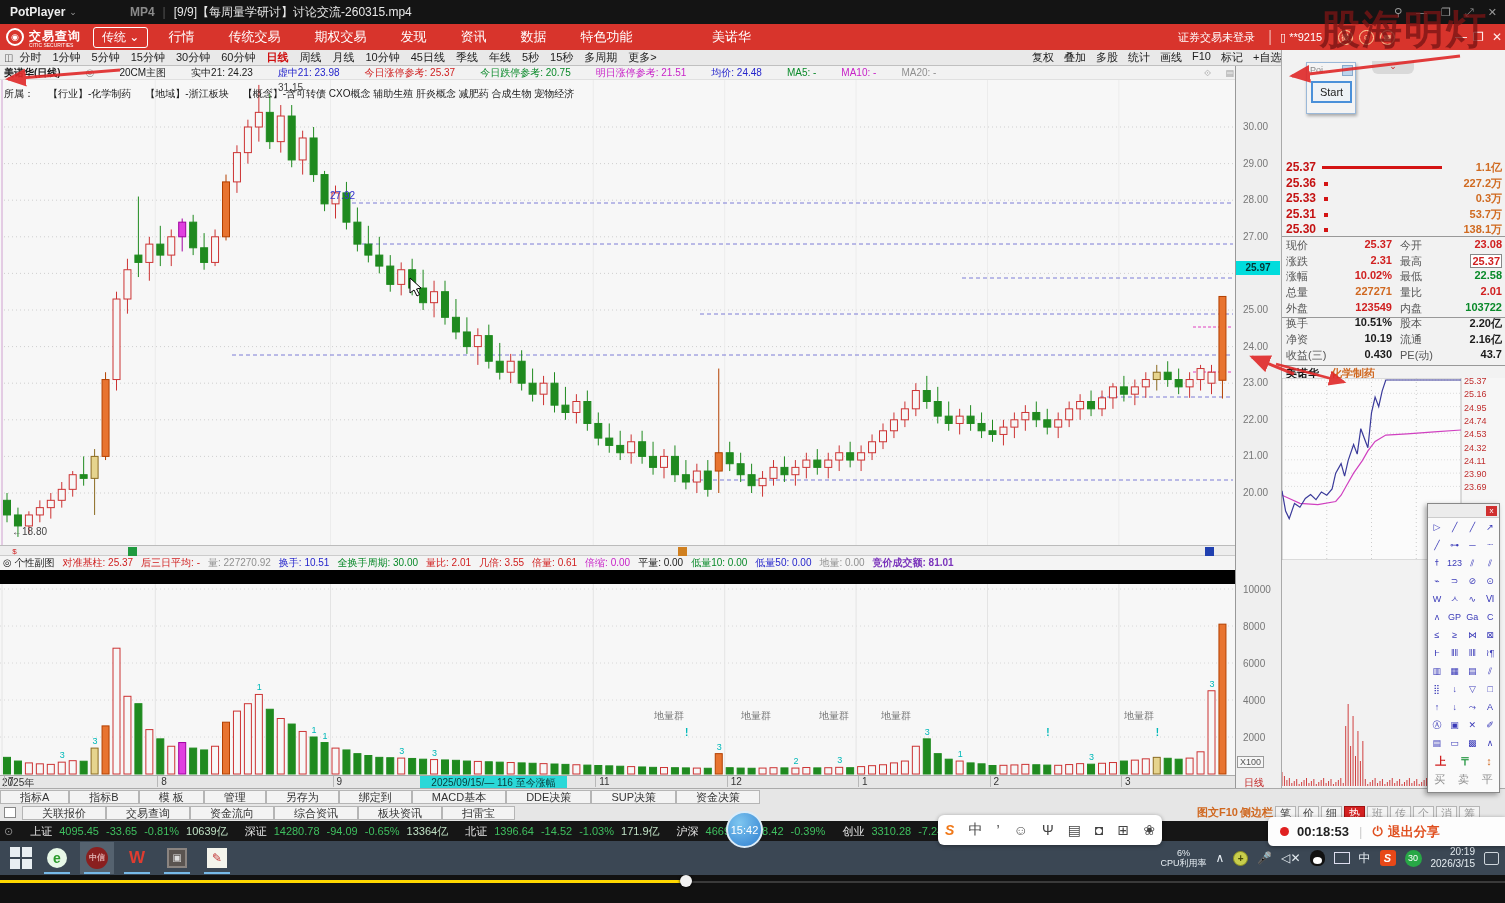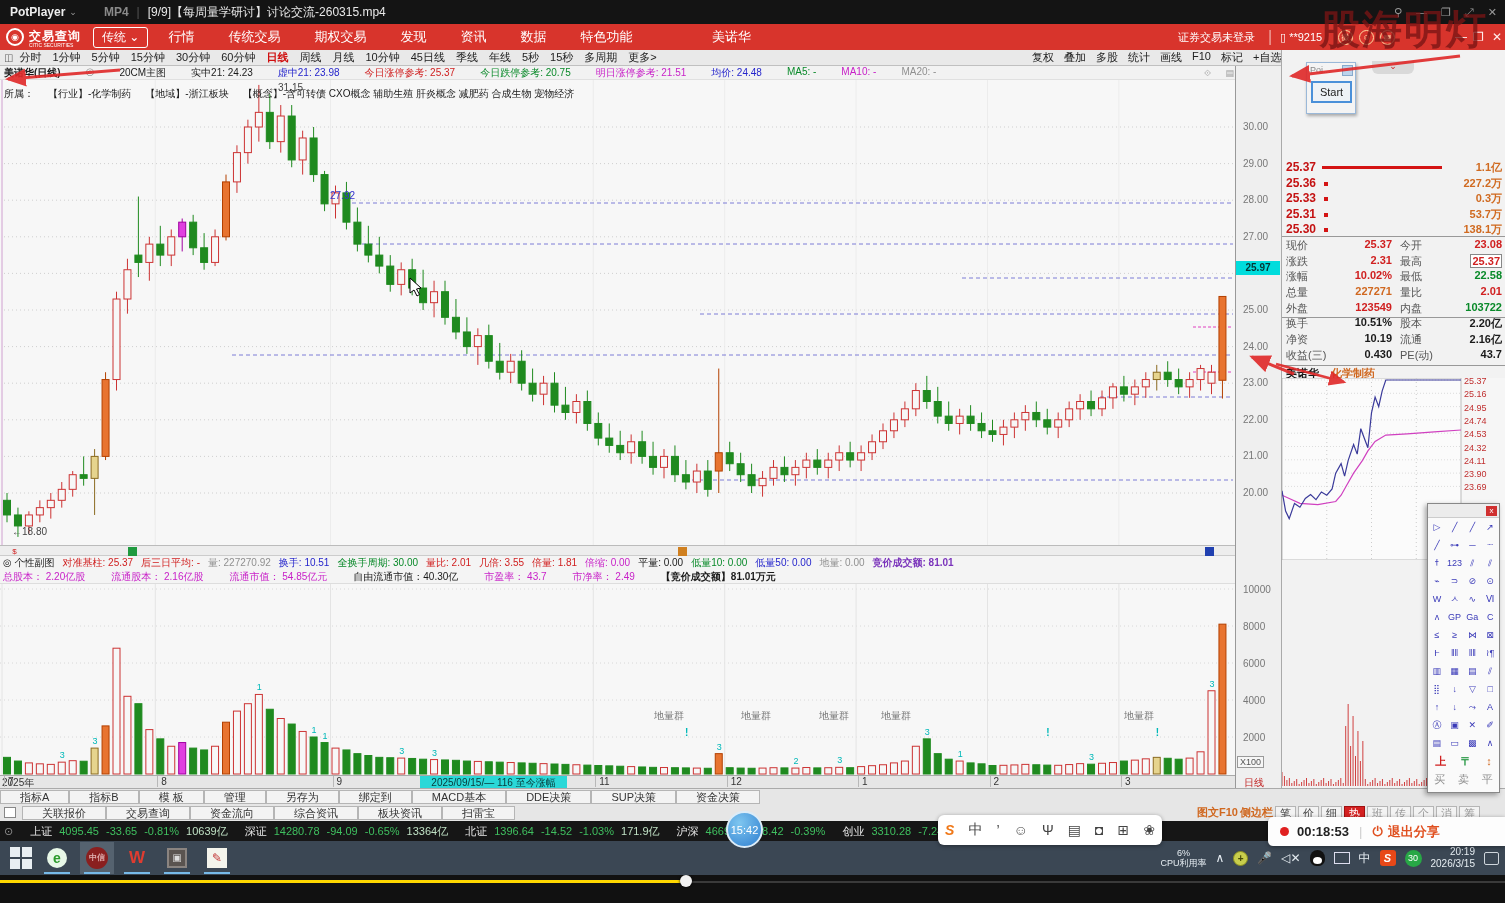--- a/index.html
+++ b/index.html
@@ -3,21 +3,21 @@
 <meta charset="utf-8">
 <style>
   html,body{margin:0;padding:0;background:#000;}
   *{box-sizing:border-box;font-family:"Liberation Sans","DejaVu Sans",sans-serif;}
   .screen{position:relative;width:1505px;height:903px;overflow:hidden;background:#000;}
   .abs{position:absolute;}
   
   .pp-bar{left:0;top:0;width:1505px;height:24px;background:#141414;color:#ddd;display:flex;align-items:center;font-size:12px;}
   .pp-app{margin-left:10px;font-weight:bold;color:#eee;}
   .pp-caret{color:#999;margin-left:4px;font-size:9px;}
-  .pp-badge{color:#8a8a8a;font-weight:bold;padding-left:27px;}
+  .pp-badge{color:#8a8a8a;margin-left:26px;font-weight:bold;padding-left:27px;}
   .pp-sep{color:#555;margin:0 8px;}
   .pp-title{color:#e8e8e8;}
   .pp-ctrls{position:absolute;right:8px;top:0;height:24px;display:flex;align-items:center;gap:14px;color:#9a9a9a;font-size:11px;}
   
   .menubar{left:0;top:24px;width:1505px;height:26px;background:#d8342c;color:#fff;display:flex;align-items:center;}
   .brand{display:flex;align-items:center;margin-left:6px;}
   .brand-logo{width:18px;height:18px;border:2px solid #fff;border-radius:50%;margin-right:5px;display:flex;align-items:center;justify-content:center;font-size:9px;}
   .brand-txt{line-height:1;}
   .brand-cn{font-size:12px;font-weight:bold;letter-spacing:1px;}
   .brand-en{font-size:5px;display:block;}
@@ -34,21 +34,21 @@
   
   .period-bar{left:0;top:50px;width:1505px;height:16px;background:#e9e9e9;border-bottom:1px solid #c0c0c0;display:flex;align-items:center;font-size:11px;color:#222;}
   .pb-icon{margin:0 6px 0 4px;color:#666;font-size:10px;}
   .pb-items{display:flex;gap:11px;}
   .pb-item.active{color:#d01010;font-weight:bold;}
   .pb-right{position:absolute;left:1032px;display:flex;gap:10px;color:#222;}
   .panel-head{position:absolute;left:1286px;top:0;height:16px;display:flex;align-items:center;font-size:12px;gap:4px;}
   .panel-head .L{color:#d01010;font-weight:bold;}
   .panel-head .code{font-weight:bold;color:#111;}
   
-  .info-line{left:0;top:66px;width:1235px;height:14px;background:#f2f2f2;display:flex;gap:25px;font-size:10px;padding-left:4px;border-bottom:1px solid #e0e0e0;}
+  .info-line{left:0;top:66px;width:1235px;height:14px;background:#f2f2f2;display:flex;align-items:center;gap:25px;font-size:10px;padding-left:4px;border-bottom:1px solid #e0e0e0;}
   .belongs-line{left:4px;top:87px;height:12px;display:flex;gap:14px;font-size:10px;z-index:6;}
   .c-red{color:#d02020;} .c-green{color:#0a8a2a;} .c-blue{color:#2525cc;} .c-mag{color:#c822c8;}
   .c-gray{color:#909090;} .c-dark{color:#1a1a1a;} .c-purple{color:#7a33bb;font-weight:bold;} .c-orange{color:#d06820;} .b{font-weight:bold;}
   .info-mini-icons{position:absolute;left:1204px;top:68px;color:#999;font-size:9px;letter-spacing:6px;}
   
   .kwrap{left:0;top:80px;width:1235px;height:465px;background:#f7f7f7;}
   .sepstrip{left:0;top:545px;width:1235px;height:11px;background:#ededed;border-top:1px solid #bbb;border-bottom:1px solid #ccc;}
   .evicon{position:absolute;top:1px;width:9px;height:9px;font-size:8px;line-height:9px;text-align:center;color:#fff;}
   .indrowA{left:0;top:556px;width:1235px;height:14px;background:#f4f4f4;display:flex;gap:8px;font-size:10px;align-items:center;padding-left:3px;}
   .indrowB{left:0;top:570px;width:1235px;height:14px;background:#f4f4f4;display:flex;gap:26px;font-size:10px;align-items:center;padding-left:3px;border-bottom:1px solid #ddd;}
@@ -539,36 +539,27 @@
 
   <div class="abs indrowA" id="indrowA">
       <span class="c-dark">◎ 个性副图</span>
       <span class="c-red">对准基柱: 25.37</span>
       <span class="c-red">后三日平均: -</span>
       <span class="c-gray">量: 227270.92</span>
       <span class="c-blue">换手: 10.51</span>
       <span class="c-green">全换手周期: 30.00</span>
       <span class="c-red">量比: 2.01</span>
       <span class="c-red">几倍: 3.55</span>
-      <span class="c-red">倍量: 1.81</span>
+      <span class="c-red">倍量: 0.61</span>
       <span class="c-mag">倍缩: 0.00</span>
       <span class="c-dark">平量: 0.00</span>
       <span class="c-green">低量10: 0.00</span>
       <span class="c-blue">低量50: 0.00</span>
       <span class="c-gray">地量: 0.00</span>
       <span class="c-purple">竞价成交额: 81.01</span>
-    </div>
-  <div class="abs indrowB" id="indrowB">
-      <span class="c-mag">总股本：  2.20亿股</span>
-      <span class="c-mag">流通股本：  2.16亿股</span>
-      <span class="c-mag">流通市值：  54.85亿元</span>
-      <span class="c-dark">自由流通市值：40.30亿</span>
-      <span class="c-mag">市盈率：  43.7</span>
-      <span class="c-mag">市净率：  2.49</span>
-      <span class="c-dark b">【竞价成交额】81.01万元</span>
     </div>
 
   <svg class="abs vwrap" id="vchart" width="1235" height="191">
       <rect width="1235" height="191" fill="#f7f7f7"></rect>
       <line x1="0" y1="153" x2="1233" y2="153" stroke="#d8d8d8" stroke-dasharray="1,3"></line>
       <line x1="0" y1="116" x2="1233" y2="116" stroke="#d8d8d8" stroke-dasharray="1,3"></line>
       <line x1="0" y1="79" x2="1233" y2="79" stroke="#d8d8d8" stroke-dasharray="1,3"></line>
       <line x1="0" y1="42" x2="1233" y2="42" stroke="#d8d8d8" stroke-dasharray="1,3"></line>
       <line x1="0" y1="5" x2="1233" y2="5" stroke="#d8d8d8" stroke-dasharray="1,3"></line>
       <line x1="2" y1="0" x2="2" y2="191" stroke="#e4e4e4"></line>

